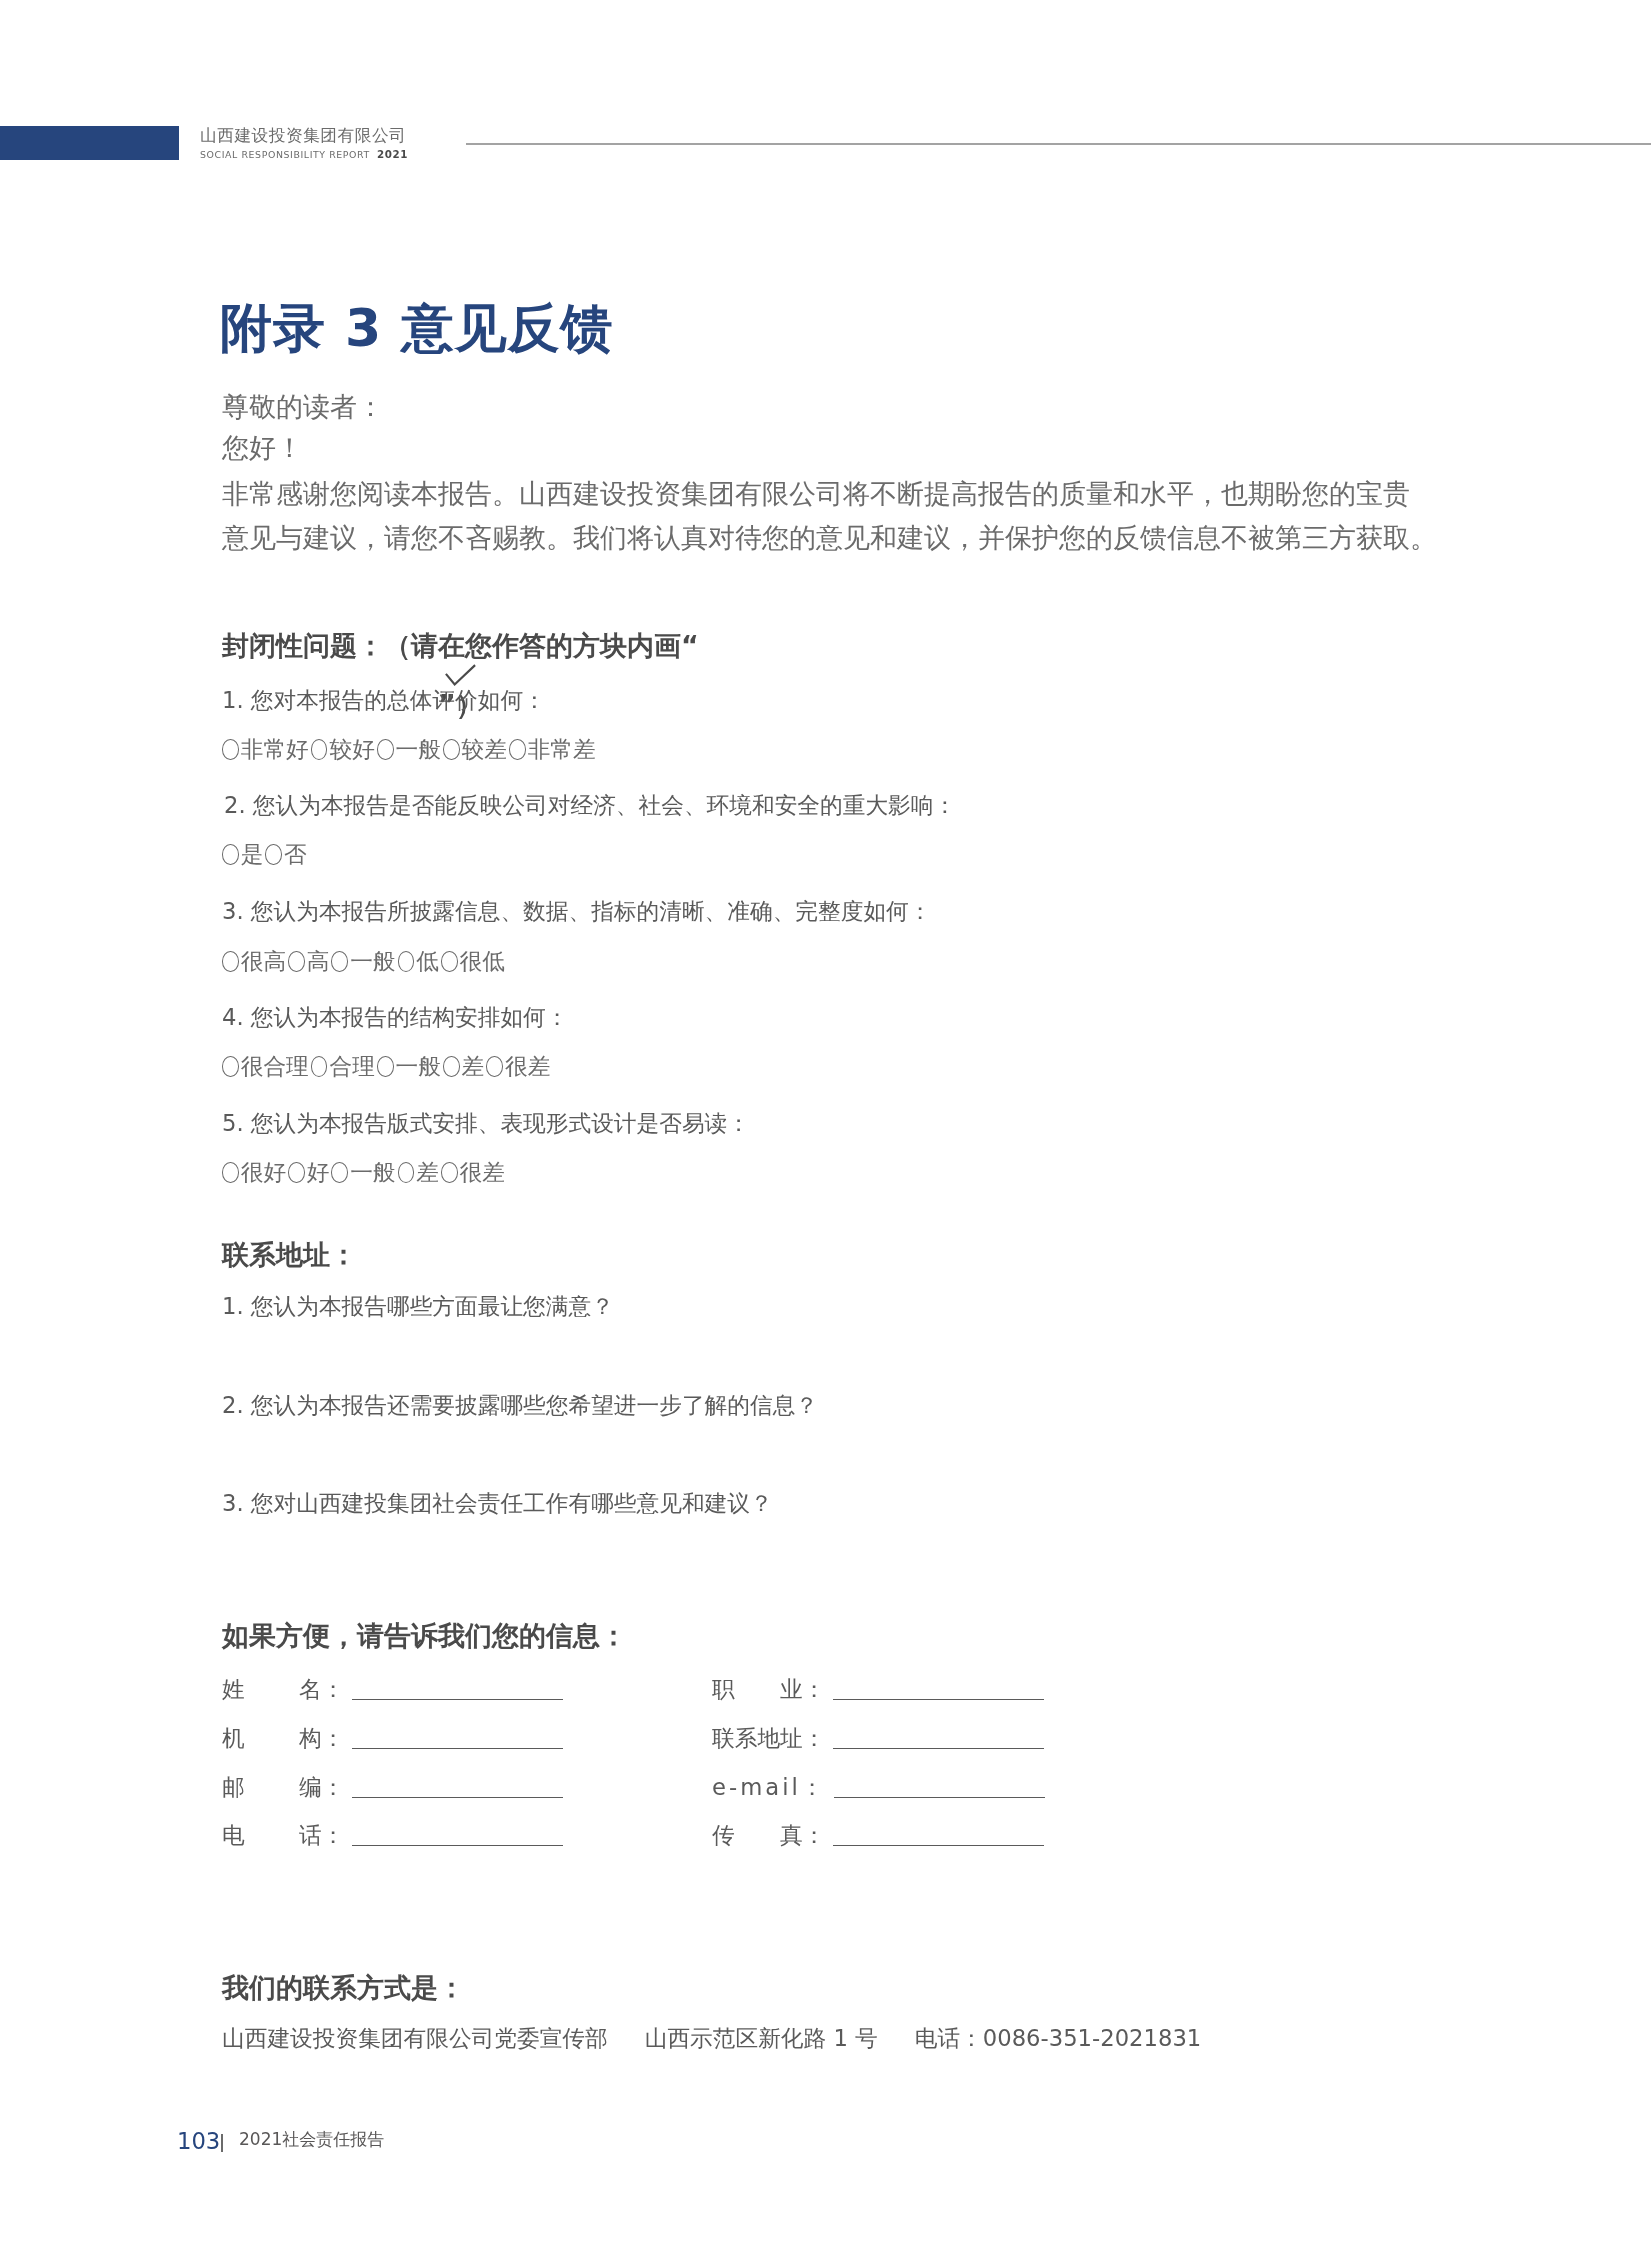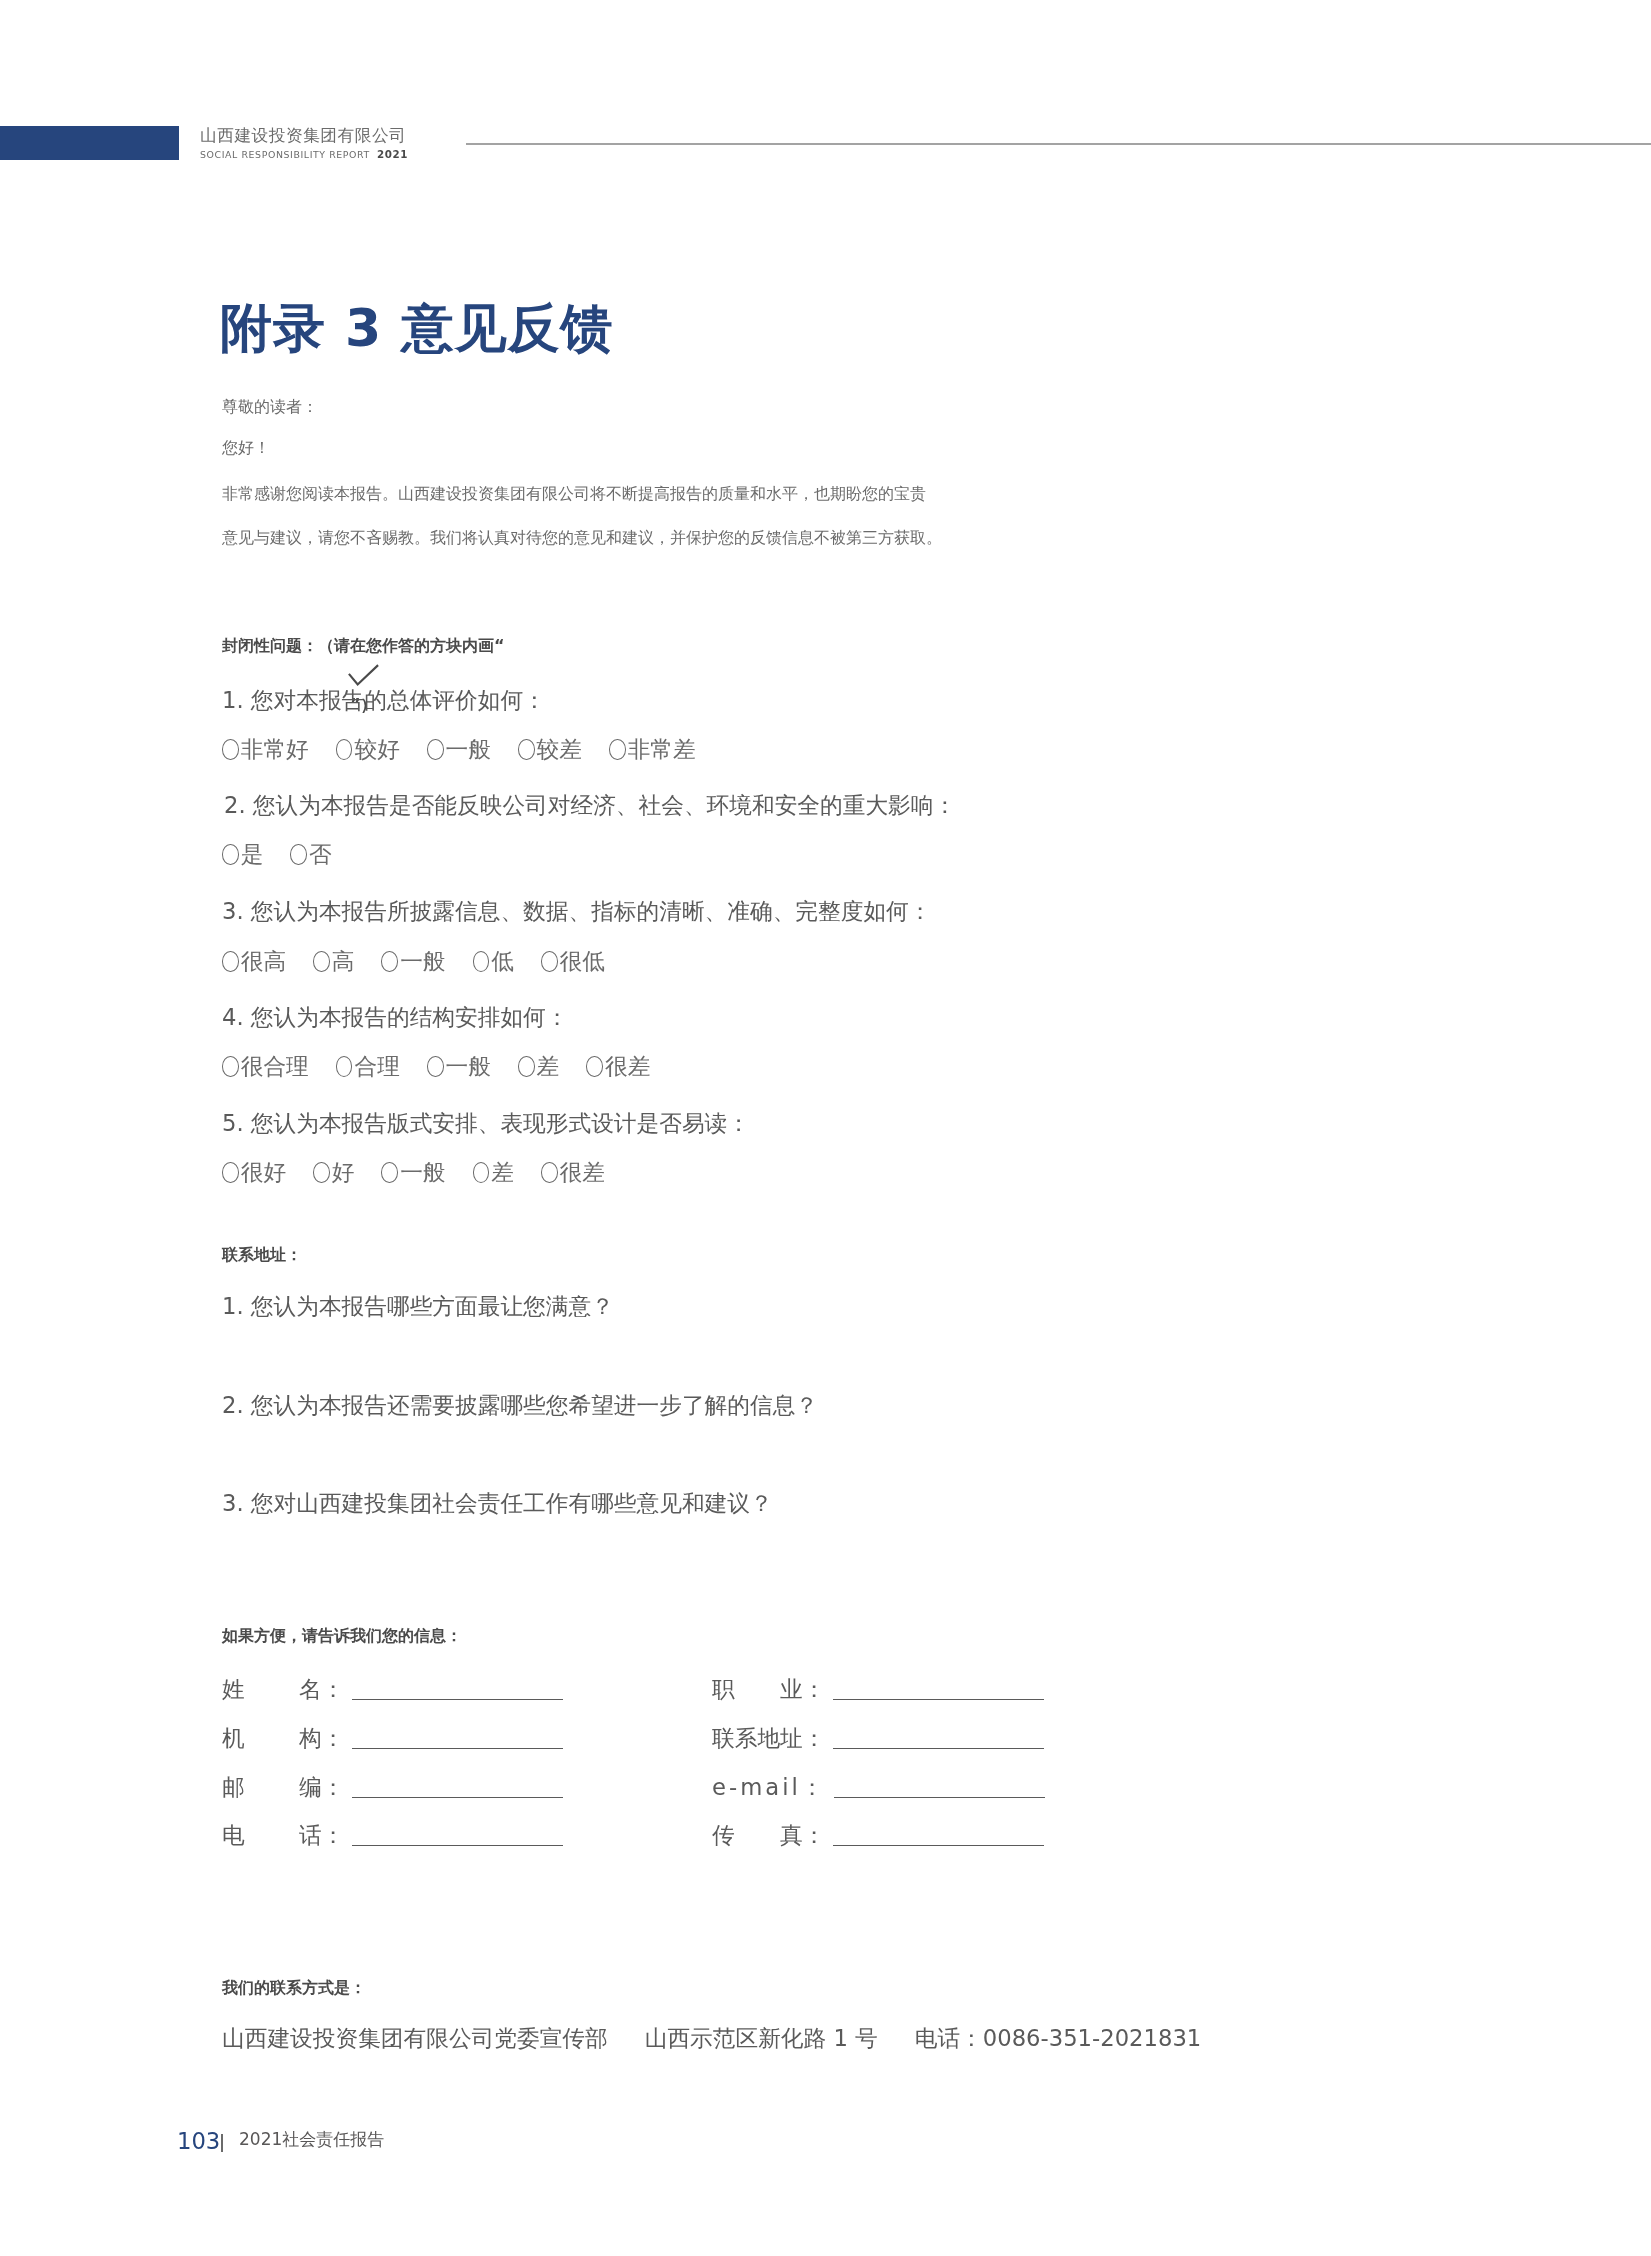--- a/index.html
+++ b/index.html
@@ -5,24 +5,24 @@
   html, body { margin:0; padding:0; background:#ffffff; }
   body { width:1652px; height:2257px; position:relative; overflow:hidden;
          font-family:"DejaVu Sans","Liberation Sans",sans-serif; color:#595757; }
   .abs { position:absolute; white-space:nowrap; }
   .hdr-bar { left:0; top:126px; width:179px; height:34px; background:#26457d; }
   .hdr-cn { left:200px; top:124px; font-size:16.7px; color:#6b6b6b; letter-spacing:0.5px; }
   .hdr-en { left:200px; top:148px; font-size:9.4px; color:#6b6b6b; letter-spacing:0.6px; }
   .hdr-en b { color:#4a4a4a; font-size:10.3px; }
   .hdr-line { left:466px; top:143px; width:1186px; height:2px; background:#a3a3a3; }
   .title { left:220px; top:294px; font-size:52px; font-weight:bold; color:#26457d; letter-spacing:1px; }
-  .txt { font-size:16px; color:#6b6b6b; line-height:29.6px; }
+  .txt { font-size:27px; color:#6b6b6b; line-height:29.6px; }
   .bold { font-weight:bold; color:#4a4a4a;flex-direction:column; }
   .q { font-size:22.7px; color:#5a5a5a; line-height:29.6px; }
-  .opts { display:flex; gap:27px; font-size:22.7px; color:#6b6b6b; line-height:29.6px;justify-content:space-between; }
+  .opts { display:flex; gap:2px; font-size:22.7px; color:#6b6b6b; line-height:29.6px;justify-content:space-between; }
   .opt { display:flex; align-items:center; }
   .radio { display:inline-block; width:16.7px; height:20.7px; border:1.8px solid #6b6b6b; border-radius:50%; margin-right:2px; box-sizing:border-box; }
   .check { display:inline-block; width:35px; height:29.6px; vertical-align:middle; }
   .field-label { font-size:22.7px; color:#5a5a5a; line-height:29.6px; display:flex; }
   .field-line { display:inline-block; border-bottom:1.6px solid #5a5a5a; width:211px; height:23.6px; margin-left:7.9px; }
   .footer-num { left:177px; top:2128px; font-size:22.7px; color:#26457d; }
   .footer-sep { left:221px; top:2134px; width:2px; height:17.7px; background:#6b6b6b; }
   .footer-txt { left:239px; top:2128px; font-size:17px; color:#595757; }
 </style>
 </head>

